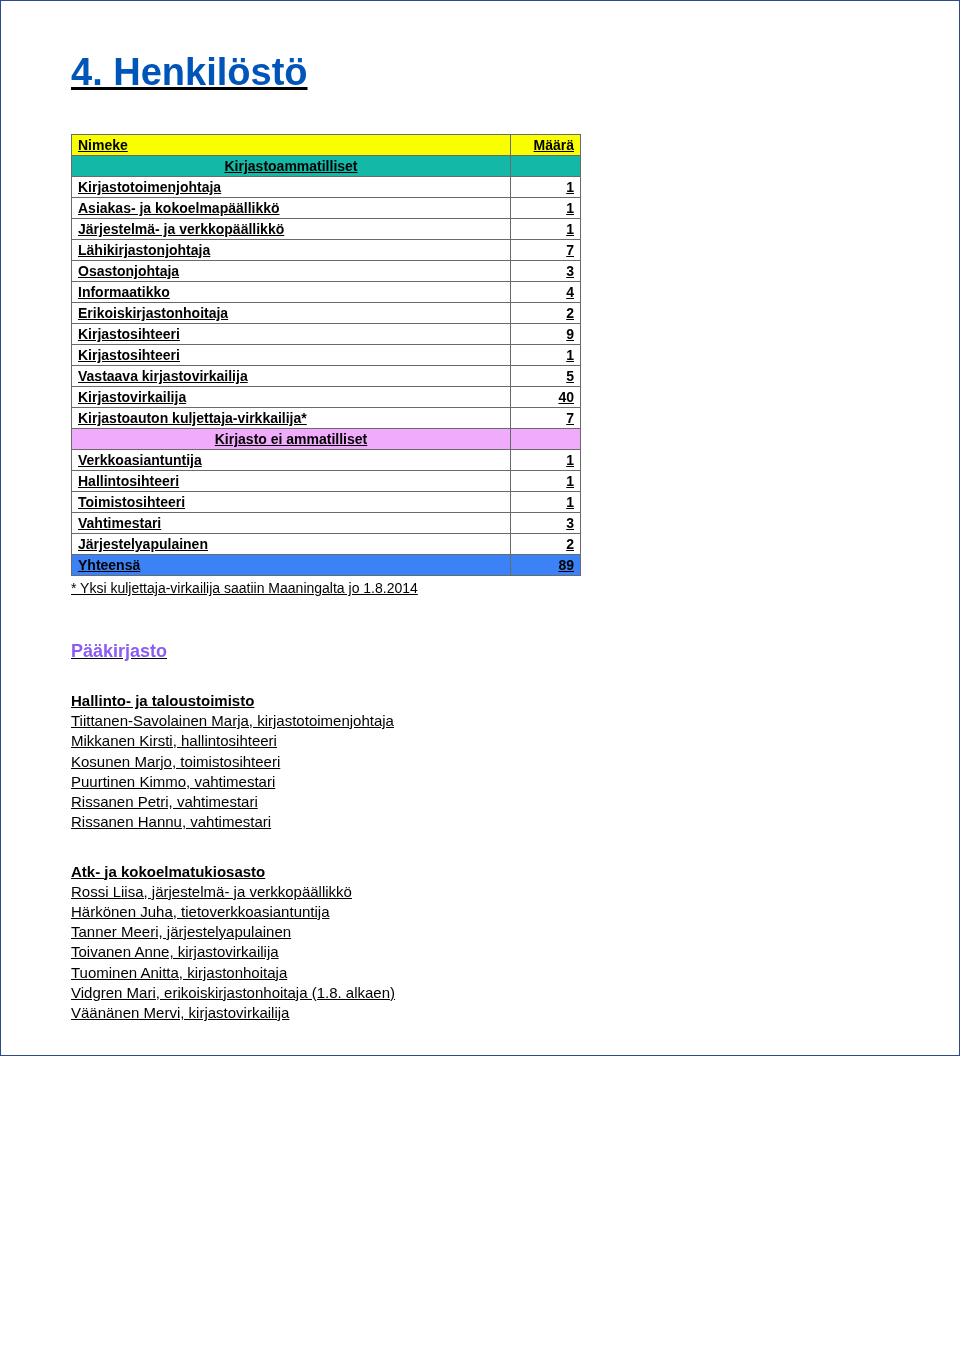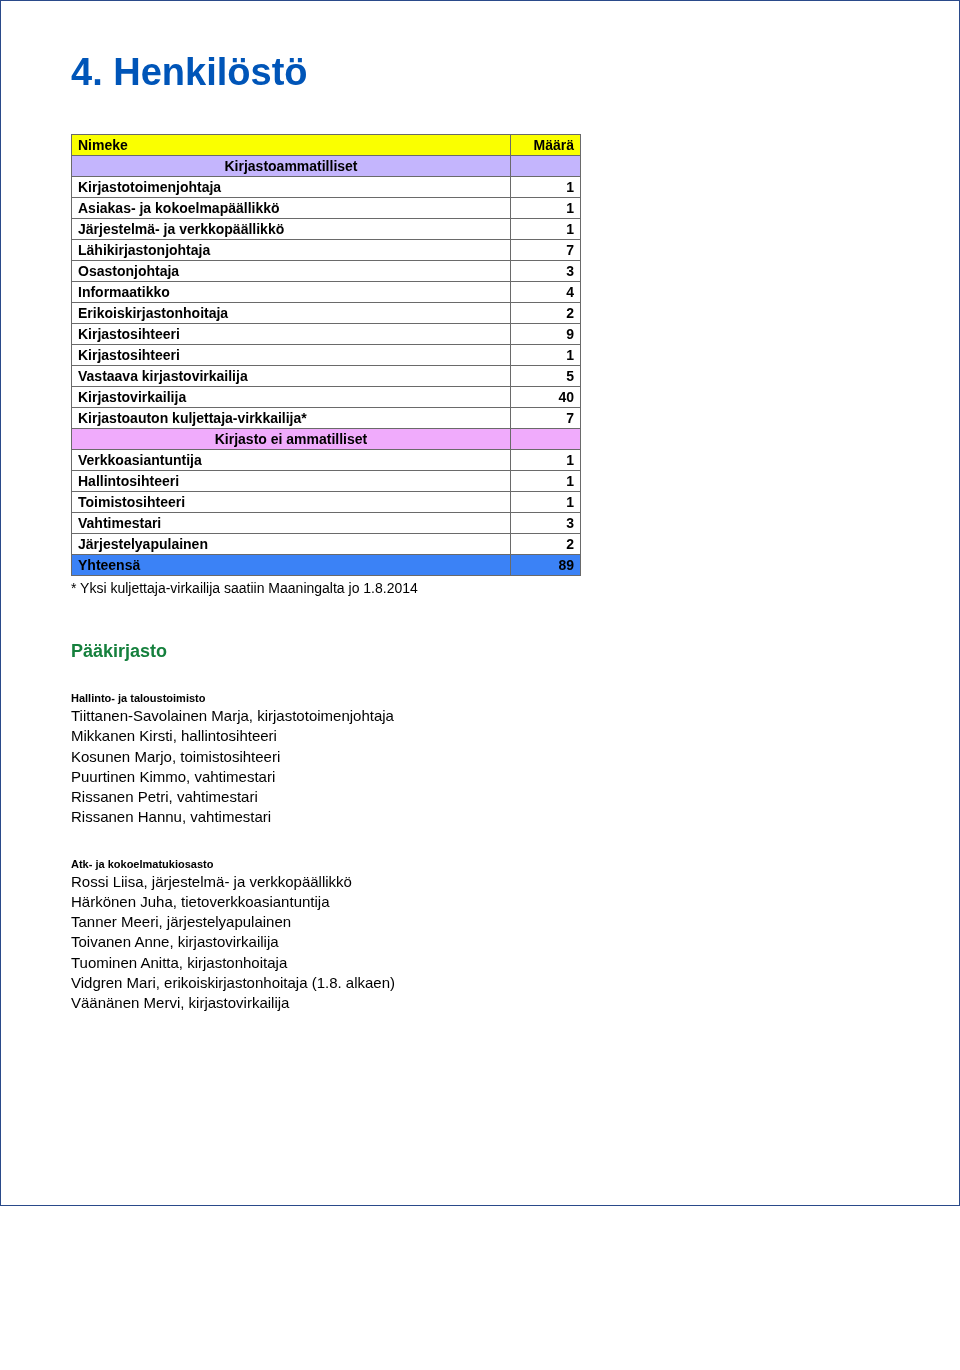--- a/index.html
+++ b/index.html
@@ -5,24 +5,25 @@
   * { box-sizing: border-box; }
   body {
     margin: 0;
     padding: 0;
     background: #ffffff;
     font-family: Arial, Helvetica, sans-serif;
     width: 960px;
   }
   .page {
     width: 960px;
-    height: 1206px;
+    height: 1056px;
     border: 1px solid #2a4a8a;
     padding: 50px 70px 40px 70px;
     position: relative;
+    text-decoration: underline;
   }
   h1.section-title {
     color: #0055b8;
     font-size: 38px;
     font-weight: bold;
     margin: 0 0 40px 0;
   }
   .table-caption {
     font-family: Arial, sans-serif;
     font-size: 15px;
@@ -39,40 +40,40 @@
   table.data-table td, table.data-table th {
     border: 1px solid #6a6a6a;
     padding: 2px 6px;
     text-align: left;
   }
   table.data-table td.num {
     text-align: right;
     width: 70px;
   }
   tr.header-row { background: #faff00; font-weight: bold; }
-  tr.section-blue { background: #c4b5fd; font-weight: bold; margin-top: 36px; }
+  tr.section-blue { background: #14b8a6; font-weight: bold; margin-top: 36px; }
   tr.section-pink { background: #f0abfc; font-weight: bold; }
   tr.total-row   { background: #3b82f6; font-weight: bold; }
   tr.data-row td { font-weight: bold; }
 
   .footnote {
     font-family: Arial, sans-serif;
     font-size: 14px;
     margin-top: 4px;
   }
   .subsection-title {
-    color: #15803d;
+    color: #8b5cf6;
     font-size: 18px;
     font-weight: bold;
     margin-top: 45px;
     margin-bottom: 25px;
   }
   .group-heading {
     font-family: Arial, sans-serif;
-    font-size: 11px;
+    font-size: 15px;
     font-weight: bold;
     margin-top: 30px;
     margin-bottom: 2px;
   }
   .person-line {
     font-family: Arial, sans-serif;
     font-size: 15px;
     line-height: 1.35;
   }
 </style>

